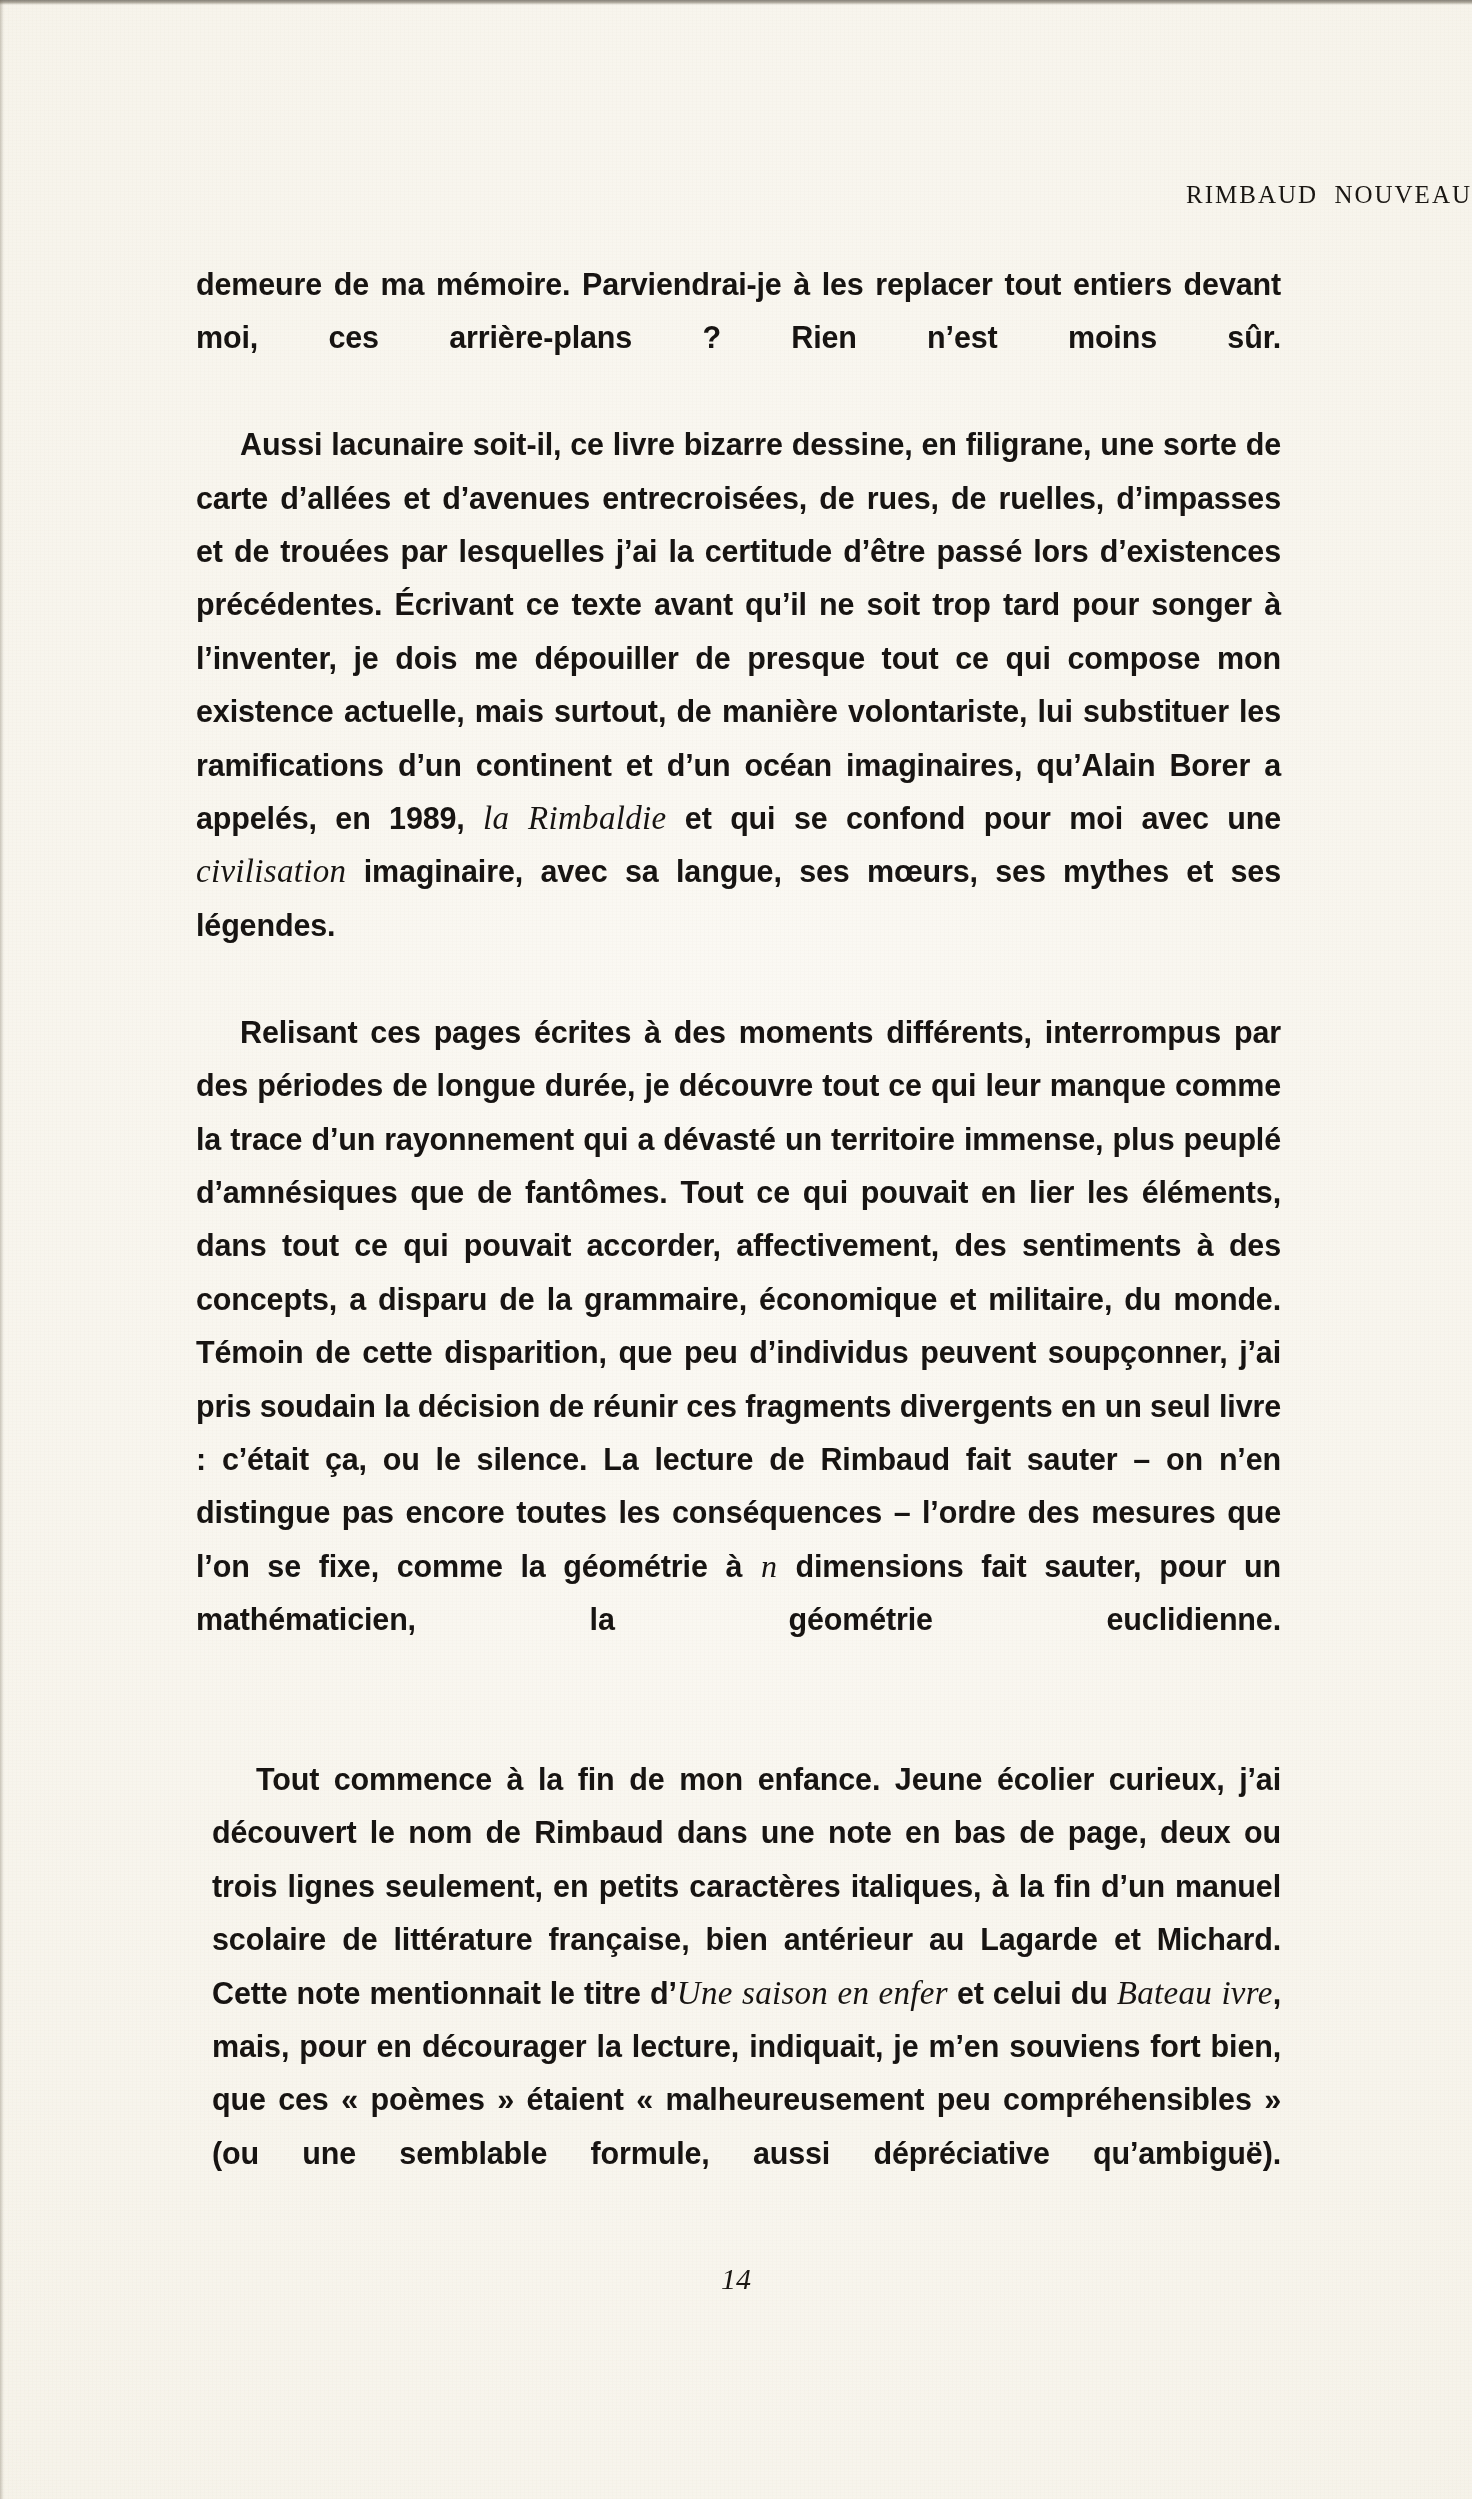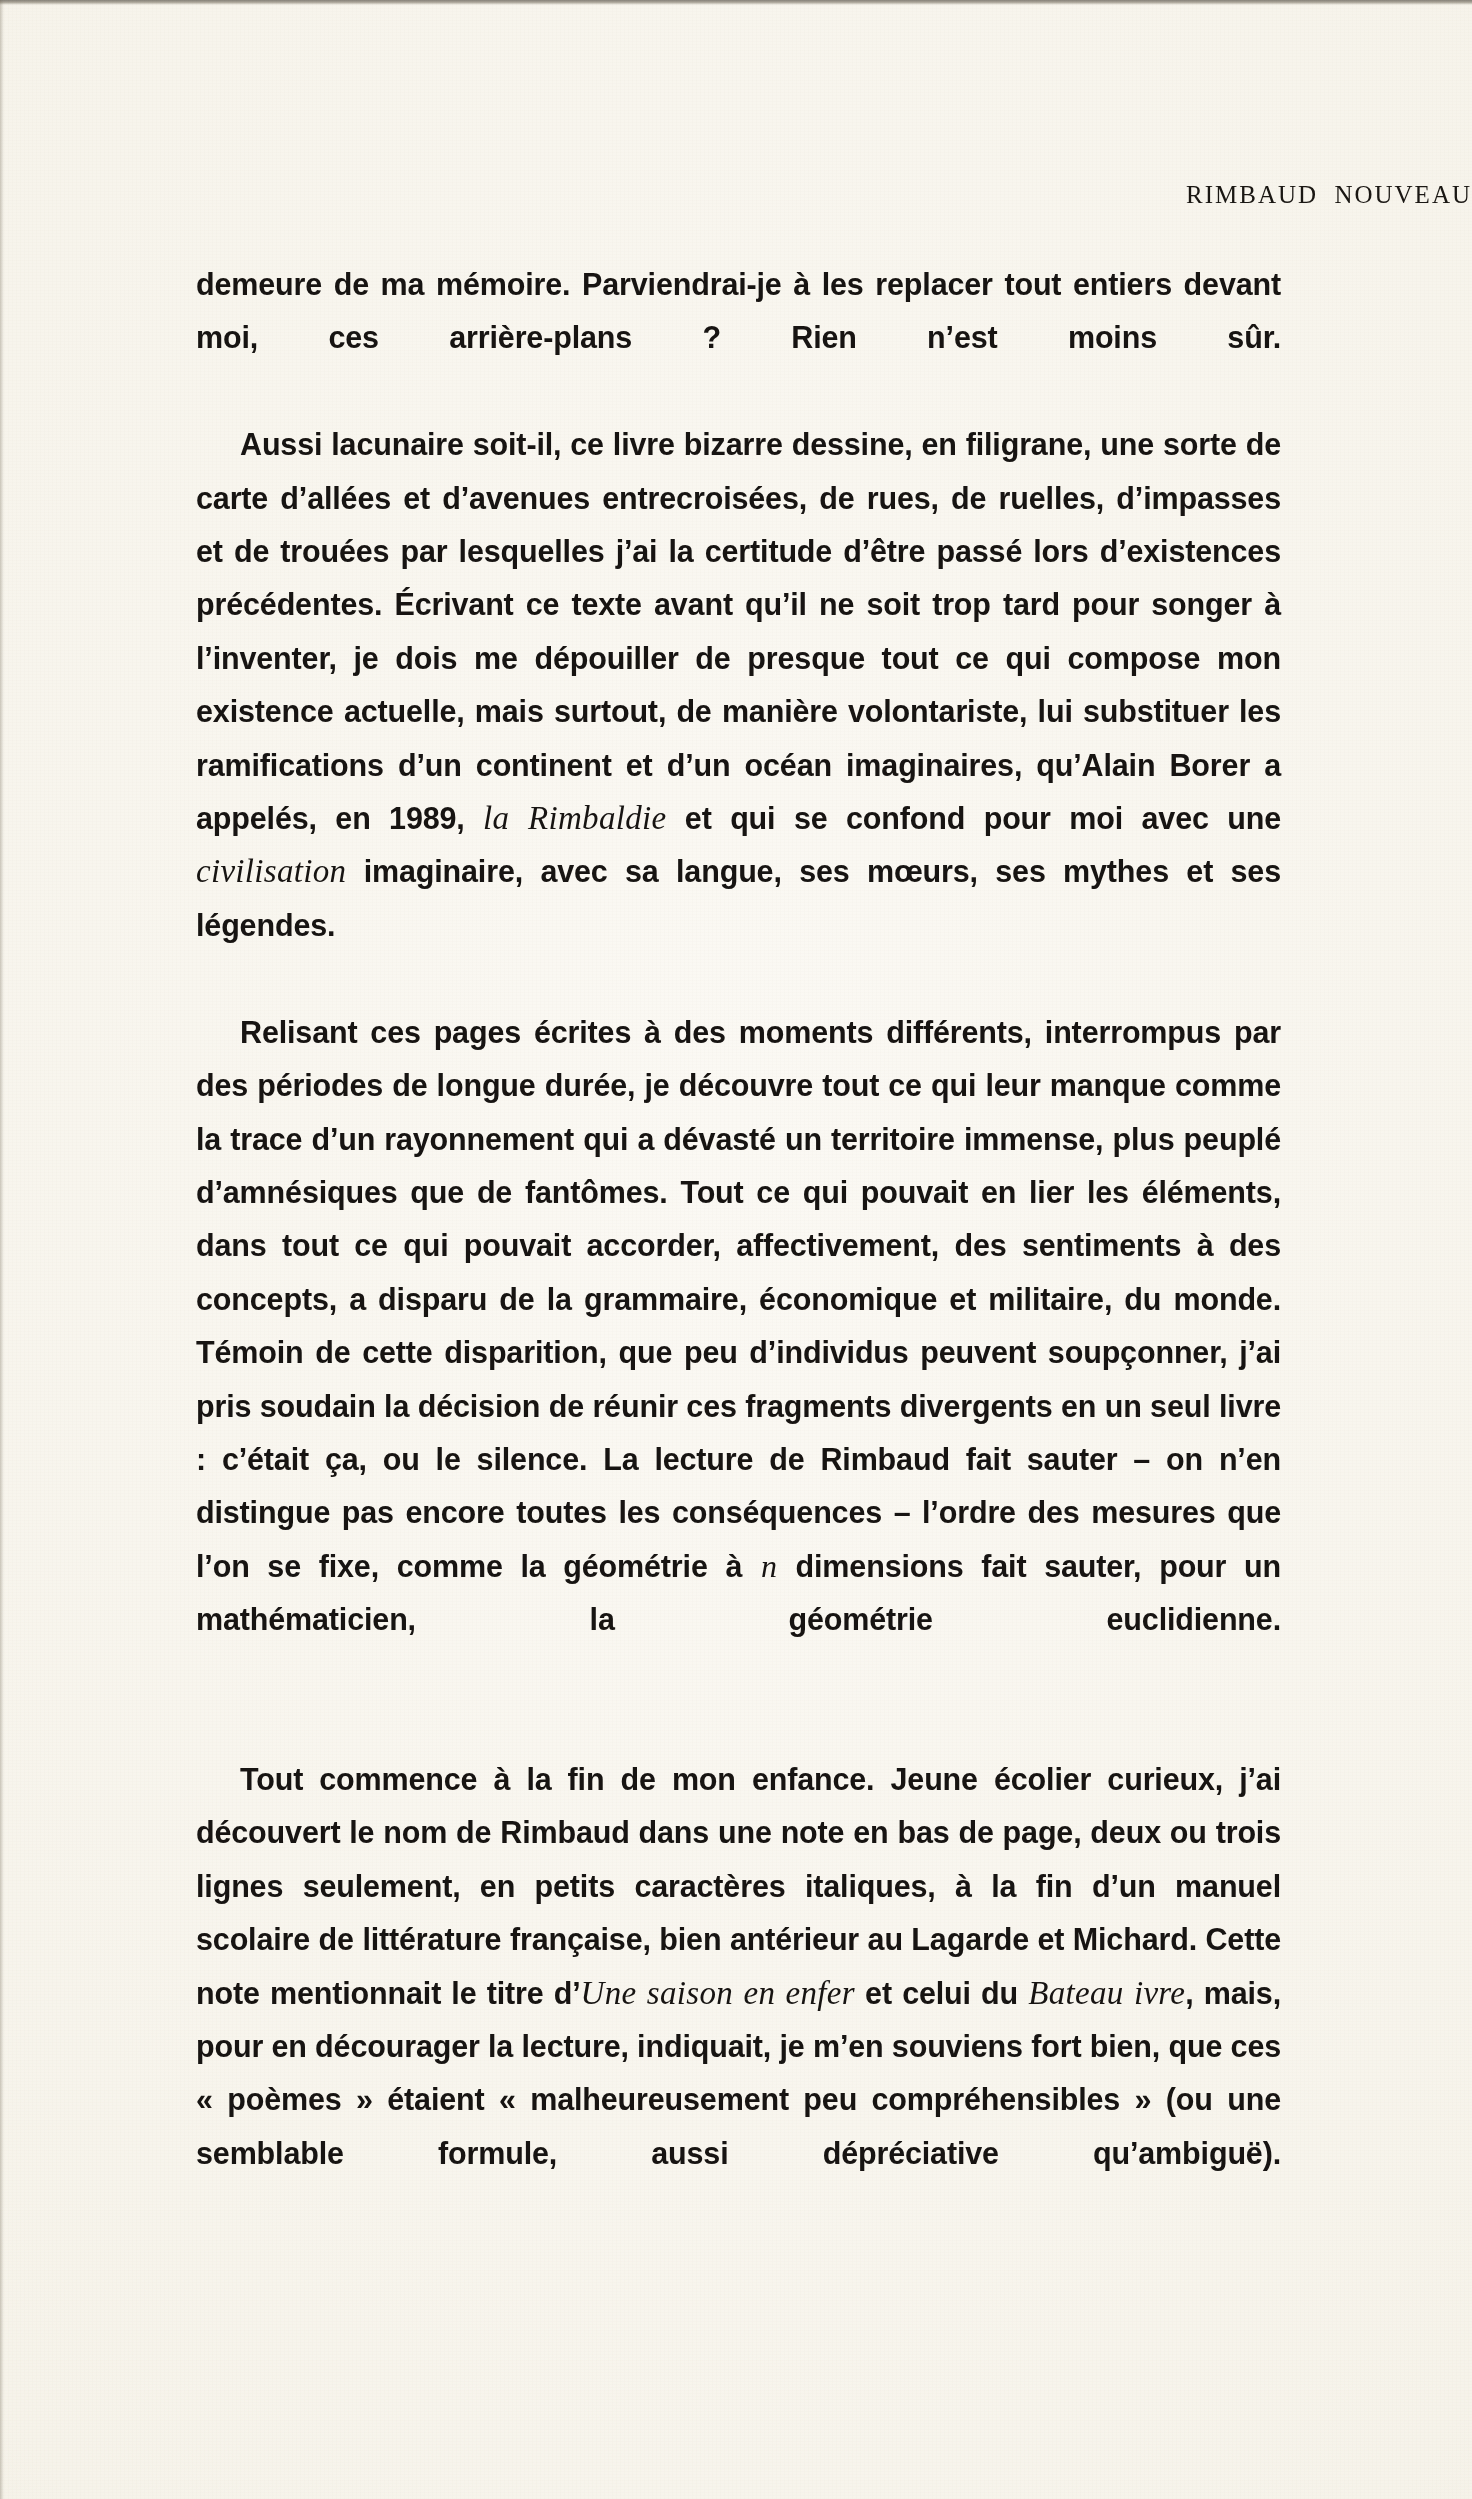--- a/index.html
+++ b/index.html
@@ -85,20 +85,21 @@
     text-align: justify;
     text-justify: inter-word;
     -webkit-font-smoothing: antialiased;
     text-rendering: optimizeLegibility;
   }
   p.body.indent {
     text-indent: 44px;
   }
   p.body.gap-before {
     margin-top: 53px;
+    margin-left: 16px;
   }
   
   p.body::after {
     content: "";
     display: inline-block;
     width: 100%;
   }
 
   em.ital {
     font-family: "Liberation Serif", serif;
@@ -139,14 +140,15 @@
 
   <div class="running-head">RIMBAUD  NOUVEAU</div>
 
   <div class="textblock" id="textblock">
       <p class="body"><span>demeure de ma mémoire. Parviendrai-je à les replacer tout entiers devant moi, ces arrière-plans ? Rien n’est moins sûr.</span></p>
       <p class="body indent"><span>Aussi lacunaire soit-il, ce livre bizarre dessine, en filigrane, une sorte de carte d’allées et d’avenues entrecroisées, de rues, de ruelles, d’impasses et de trouées par lesquelles j’ai la certitude d’être passé lors d’existences précédentes. Écrivant ce texte avant qu’il ne soit trop tard pour songer à l’inventer, je dois me dépouiller de presque tout ce qui compose mon existence actuelle, mais surtout, de manière volontariste, lui substituer les ramifications d’un continent et d’un océan imaginaires, qu’Alain Borer a appelés, en 1989, </span><em class="ital">la Rimbaldie</em><span> et qui se confond pour moi avec une </span><em class="ital">civilisation</em><span> imaginaire, avec sa langue, ses mœurs, ses mythes et ses légendes.</span></p>
       <p class="body indent"><span>Relisant ces pages écrites à des moments différents, interrompus par des périodes de longue durée, je découvre tout ce qui leur manque comme la trace d’un rayonnement qui a dévasté un territoire immense, plus peuplé d’amnésiques que de fantômes. Tout ce qui pouvait en lier les éléments, dans tout ce qui pouvait accorder, affectivement, des sentiments à des concepts, a disparu de la grammaire, économique et militaire, du monde. Témoin de cette disparition, que peu d’individus peuvent soupçonner, j’ai pris soudain la décision de réunir ces fragments divergents en un seul livre : c’était ça, ou le silence. La lecture de Rimbaud fait sauter – on n’en distingue pas encore toutes les conséquences – l’ordre des mesures que l’on se fixe, comme la géométrie à </span><em class="ital-var">n</em><span> dimensions fait sauter, pour un mathématicien, la géométrie euclidienne.</span></p>
       <p class="body indent gap-before"><span>Tout commence à la fin de mon enfance. Jeune écolier curieux, j’ai découvert le nom de Rimbaud dans une note en bas de page, deux ou trois lignes seulement, en petits caractères italiques, à la fin d’un manuel scolaire de littérature française, bien antérieur au Lagarde et Michard. Cette note mentionnait le titre d’</span><em class="ital">Une saison en enfer</em><span> et celui du </span><em class="ital">Bateau ivre</em><span>, mais, pour en décourager la lecture, indiquait, je m’en souviens fort bien, que ces « poèmes » étaient « malheureusement peu compréhensibles » (ou une semblable formule, aussi dépréciative qu’ambiguë).</span></p>
     </div>
 
+  <div class="folio">14</div>
 
 </div>
 
 </body></html>

